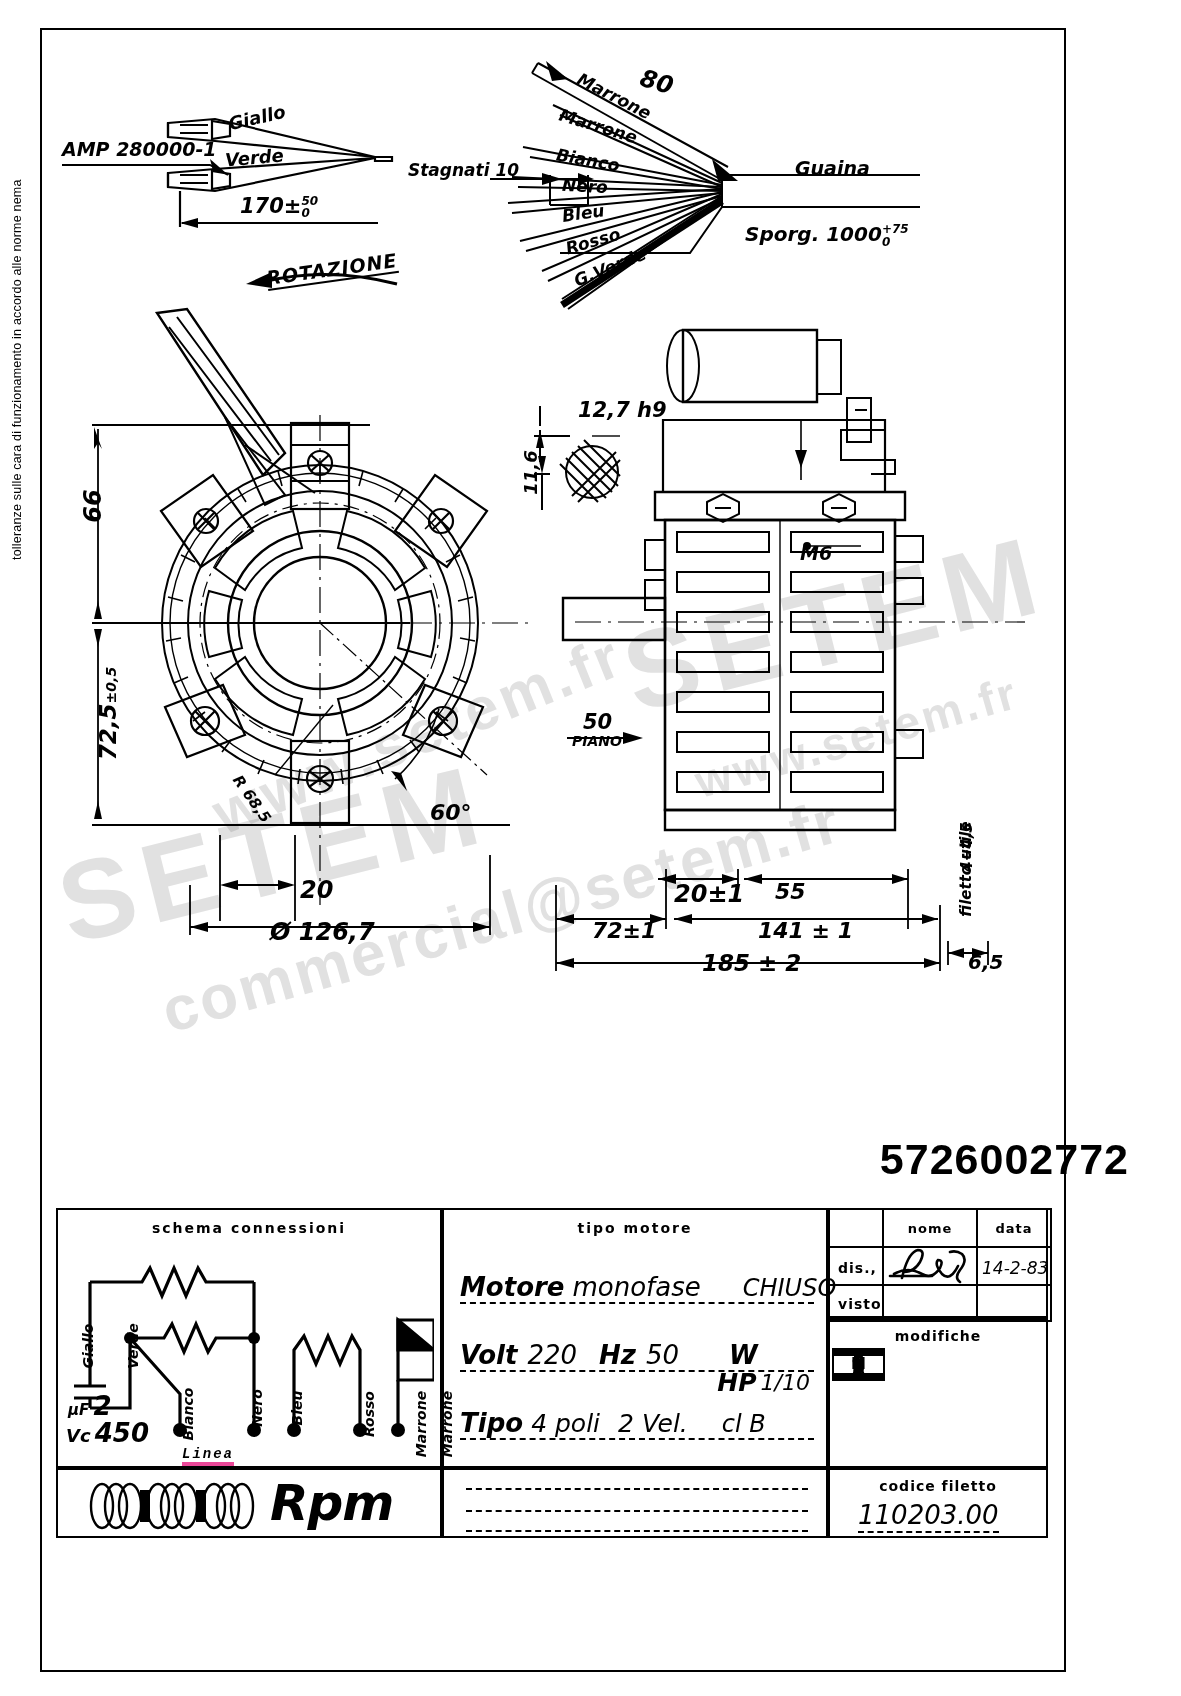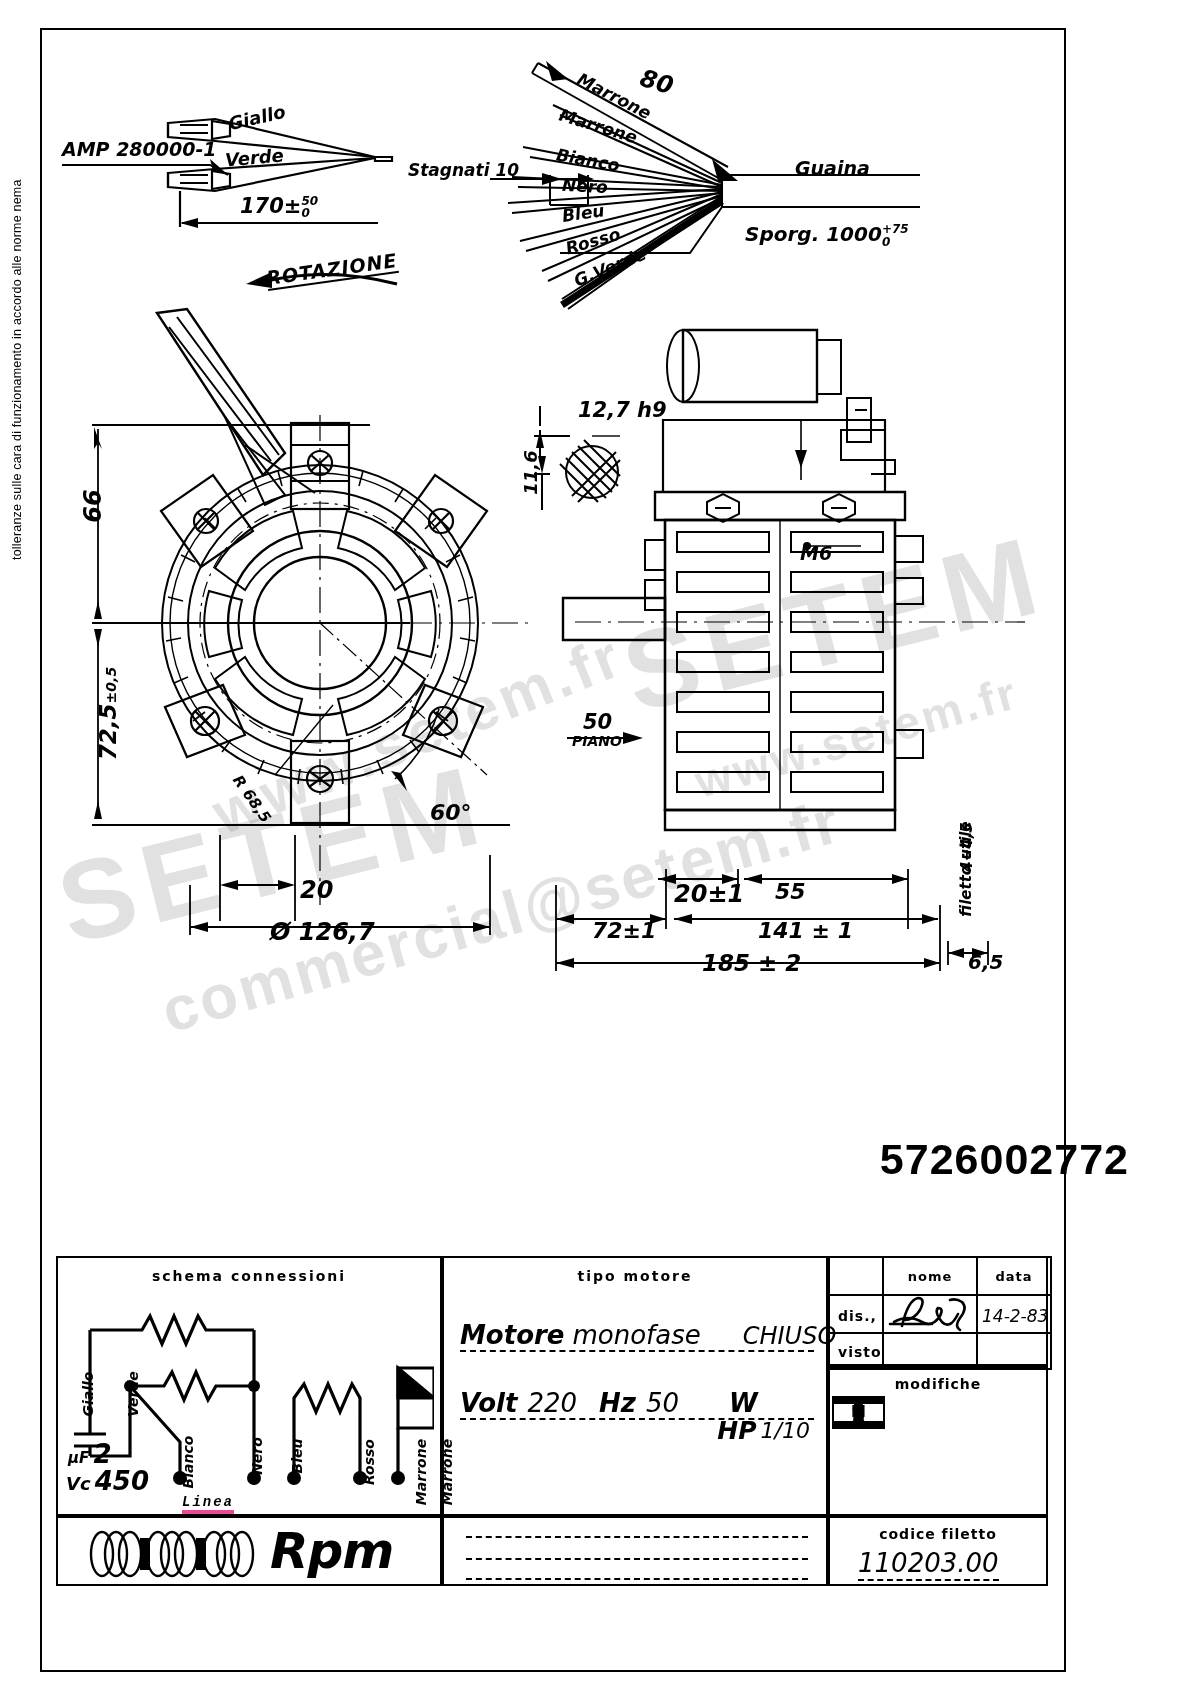--- a/index.html
+++ b/index.html
@@ -13,21 +13,21 @@
   .lbl{font-family:"DejaVu Sans",sans-serif;font-weight:bold;font-style:italic;white-space:nowrap;}
   .wm{position:absolute;color:rgba(120,120,120,.22);font-weight:bold;
       font-family:"Liberation Sans",sans-serif;pointer-events:none;user-select:none;}
   .sideNote{position:absolute;left:10px;top:560px;width:420px;
       transform:rotate(-90deg);transform-origin:0 0;
       font-family:"Liberation Sans",sans-serif;font-size:12.5px;letter-spacing:.2px;
       color:#000;white-space:nowrap;}
   .bignum{position:absolute;right:52px;top:1135px;font-family:Liberation Sans, sans-serif;
       font-weight:bold;font-size:43px;letter-spacing:1px;}
   
-  .tb{position:absolute;left:56px;top:1256px;width:992px;height:344px;}
+  .tb{position:absolute;left:56px;top:1208px;width:992px;height:344px;}
   .cell{position:absolute;box-sizing:border-box;border:2px solid #000;}
   .hdr{font-family:"DejaVu Sans",sans-serif;font-weight:bold;font-size:14px;letter-spacing:2px;
        text-align:center;}
   .modbox{font-family:"DejaVu Sans",sans-serif;font-weight:bold;font-size:15px;text-align:center;}
   svg{display:block;}
   .t{position:absolute;white-space:nowrap;}
 </style>
 </head>
 <body>
 
@@ -433,20 +433,27 @@
                   display:flex;align-items:flex-end;gap:10px;border-bottom:2px dashed #000;">
         <span class="blk" style="font-size:26px;font-style:italic;">Volt</span>
         <span class="hand" style="font-size:26px;font-weight:normal;">220</span>
         <span class="blk" style="font-size:26px;font-style:italic;margin-left:12px;">Hz</span>
         <span class="hand" style="font-size:26px;font-weight:normal;">50</span>
         <span class="blk" style="font-size:26px;font-style:italic;margin-left:40px;">W</span>
       </div>
       <div style="position:absolute;right:16px;top:158px;display:flex;align-items:center;gap:4px;">
         <span class="blk" style="font-size:25px;font-style:italic;">HP</span>
         <span class="hand" style="font-size:22px;font-weight:normal;">1/10</span>
+      </div>
+      <div style="position:absolute;left:16px;top:198px;width:354px;
+                  display:flex;align-items:flex-end;gap:8px;border-bottom:2px dashed #000;">
+        <span class="blk" style="font-size:26px;font-style:italic;">Tipo</span>
+        <span class="hand" style="font-size:25px;font-weight:normal;">4 poli</span>
+        <span class="hand" style="font-size:25px;font-weight:normal;margin-left:10px;">2 Vel.</span>
+        <span class="hand" style="font-size:24px;font-weight:normal;margin-left:26px;">cl B</span>
       </div>
     </div>
 
     <div class="cell" style="left:386px;top:260px;width:386px;height:70px;">
       <div style="position:absolute;left:22px;top:18px;width:342px;border-bottom:2px dashed #000;"></div>
       <div style="position:absolute;left:22px;top:40px;width:342px;border-bottom:2px dashed #000;"></div>
       <div style="position:absolute;left:22px;top:60px;width:342px;border-bottom:2px dashed #000;"></div>
     </div>
 
     <div class="cell" style="left:772px;top:0;width:220px;height:110px;">

